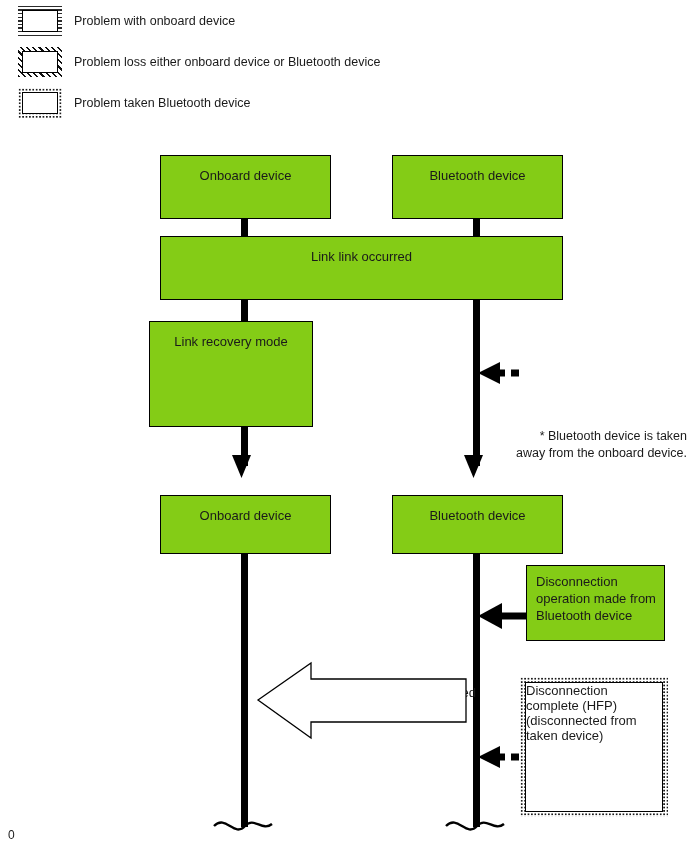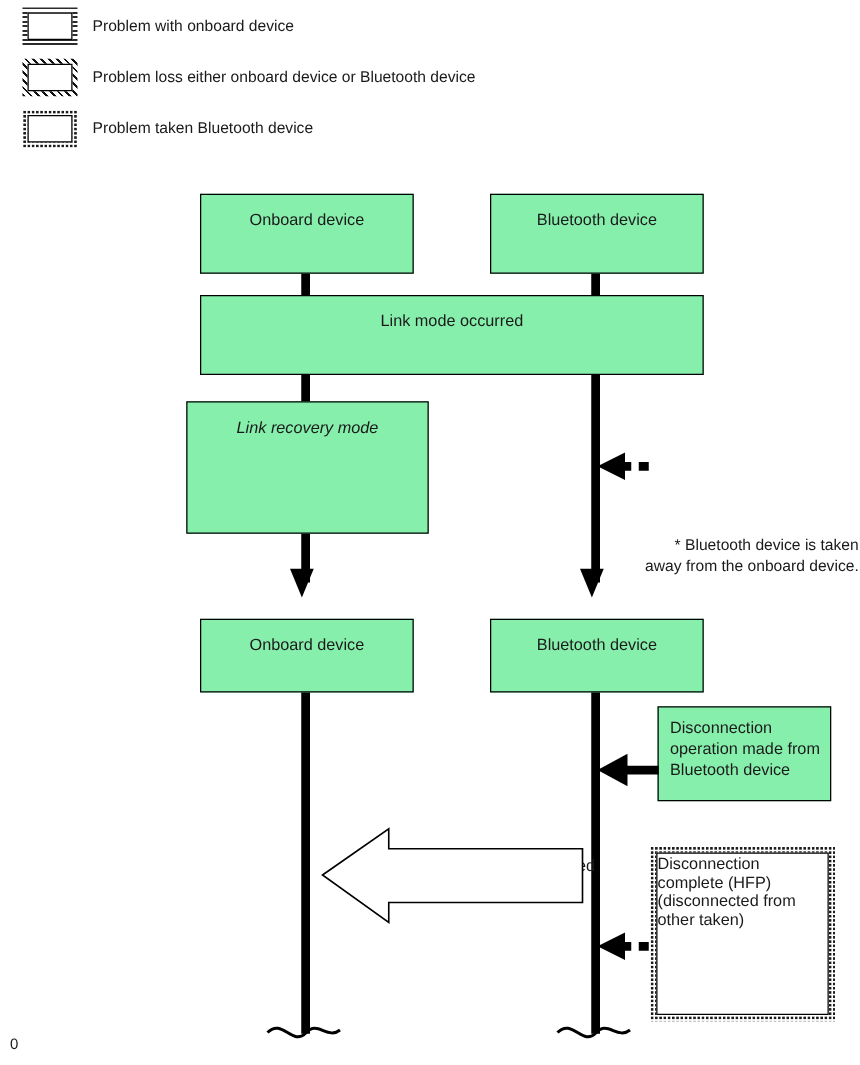--- a/index.html
+++ b/index.html
@@ -65,21 +65,21 @@
     font-size: 12.5px;
     white-space: nowrap;
     line-height: 1.2;
   }
 
   
   .node-box {
     position: absolute;
     box-sizing: border-box;
     border: 1.3px solid #000;
-    background: #86efac;
+    background: #84cc16;
     font-size: 13px;
   }
   .node-box .cap {
     display: block;
     text-align: center;
     padding-top: 12px;
   }
   .node-box .body-text {
     display: block;
     text-align: left;
@@ -167,24 +167,24 @@
 
   <div class="node-box" style="left:160px; top:155px; width:171px; height:64px;">
     <span class="cap">Onboard device</span>
   </div>
 
   <div class="node-box" style="left:392px; top:155px; width:171px; height:64px;">
     <span class="cap">Bluetooth device</span>
   </div>
 
   <div class="node-box" style="left:160px; top:236px; width:403px; height:64px;">
-    <span class="cap">Link mode occurred</span>
-  </div>
-
-  <div class="node-box" style="left:149px; top:321px; width:194px; height:106px;font-style:italic;">
+    <span class="cap">Link link occurred</span>
+  </div>
+
+  <div class="node-box" style="left:149px; top:321px; width:164px; height:106px;">
     <span class="cap">Link recovery mode</span>
   </div>
 
 
   <div class="note-text" style="left:511px; top:428px; width:176px;">* Bluetooth device is taken
 away from the onboard device.</div>
 
   <div class="node-box" style="left:160px; top:495px; width:171px; height:59px;">
     <span class="cap">Onboard device</span>
   </div>
@@ -197,21 +197,21 @@
     <span class="body-text">Disconnection
 operation made from
 Bluetooth device</span>
   </div>
 
   <div class="callout-dotted" style="left:520px; top:677px; width:148px; height:140px;">
     <div class="inner">
       <span class="body-text">Disconnection
 complete (HFP)
 (disconnected from
-other taken)</span>
+taken device)</span>
     </div>
   </div>
 
   <div class="note-text" style="left:306px; top:684px; width:170px; font-size:13px;">HFP disconnected</div>
 
   <svg class="overlay" viewBox="0 0 688 852">
 
     <g>
       <polygon points="232,455 251,455 241.5,478" fill="#000"></polygon>
     </g>

